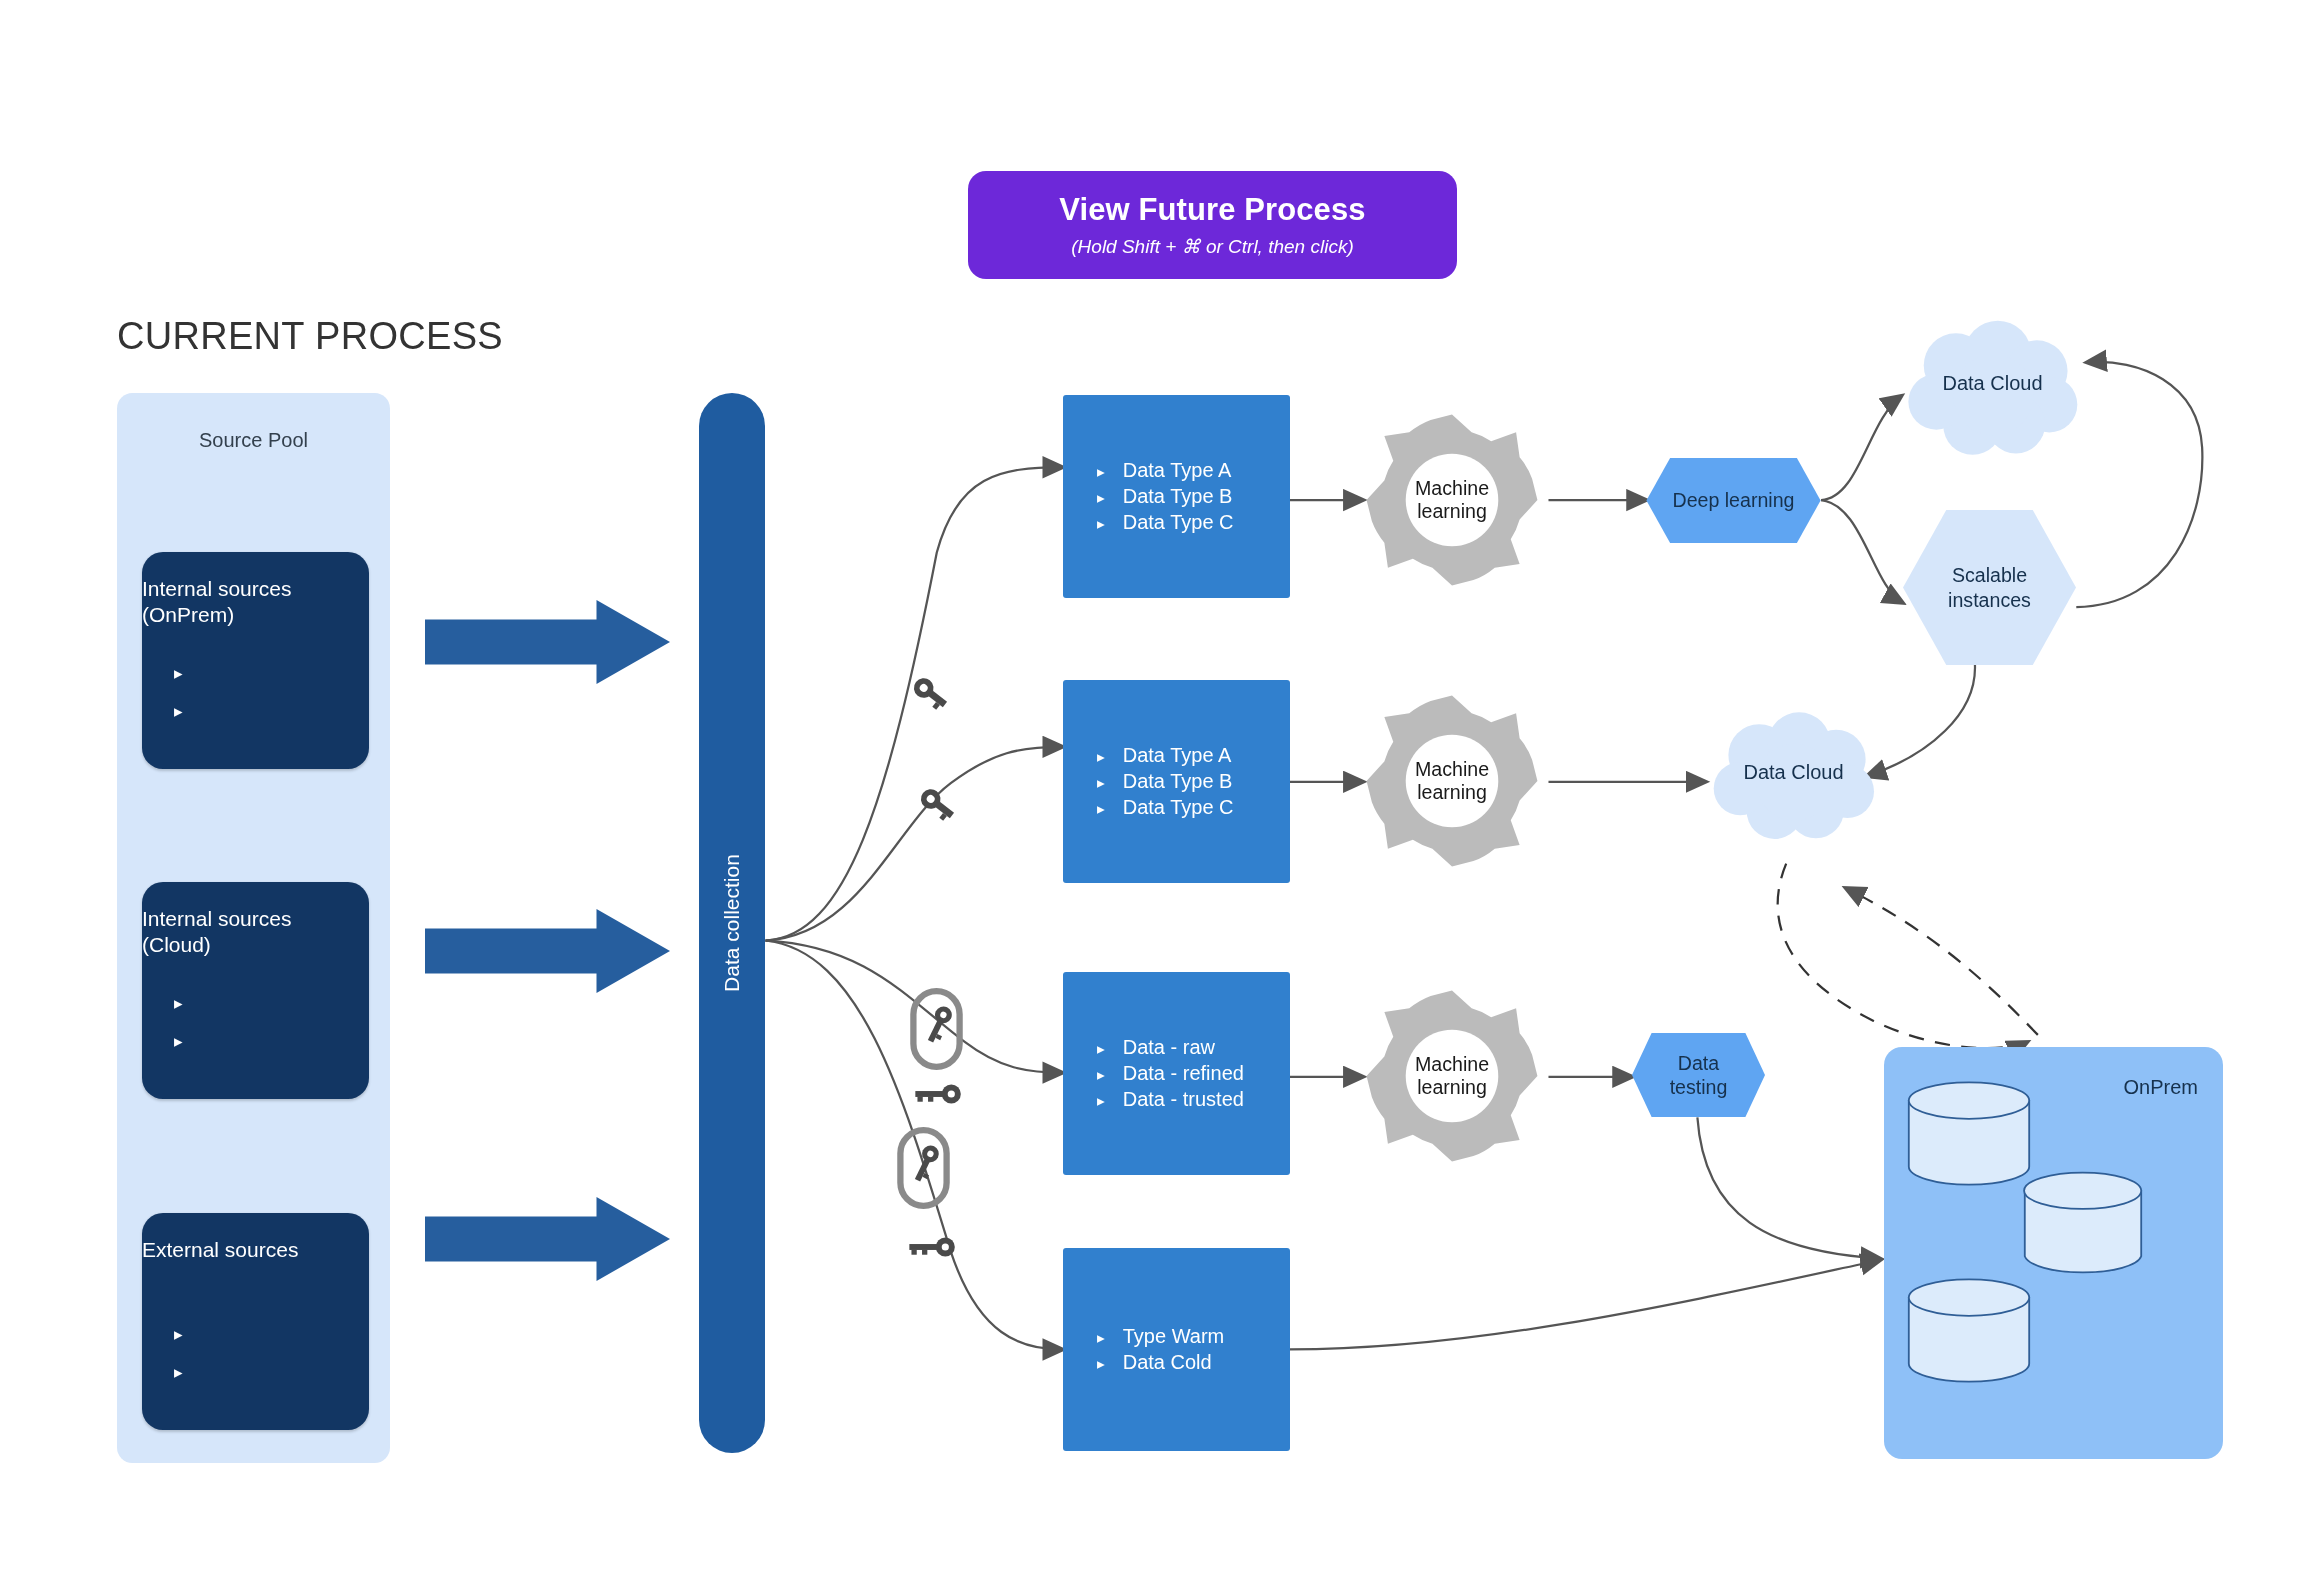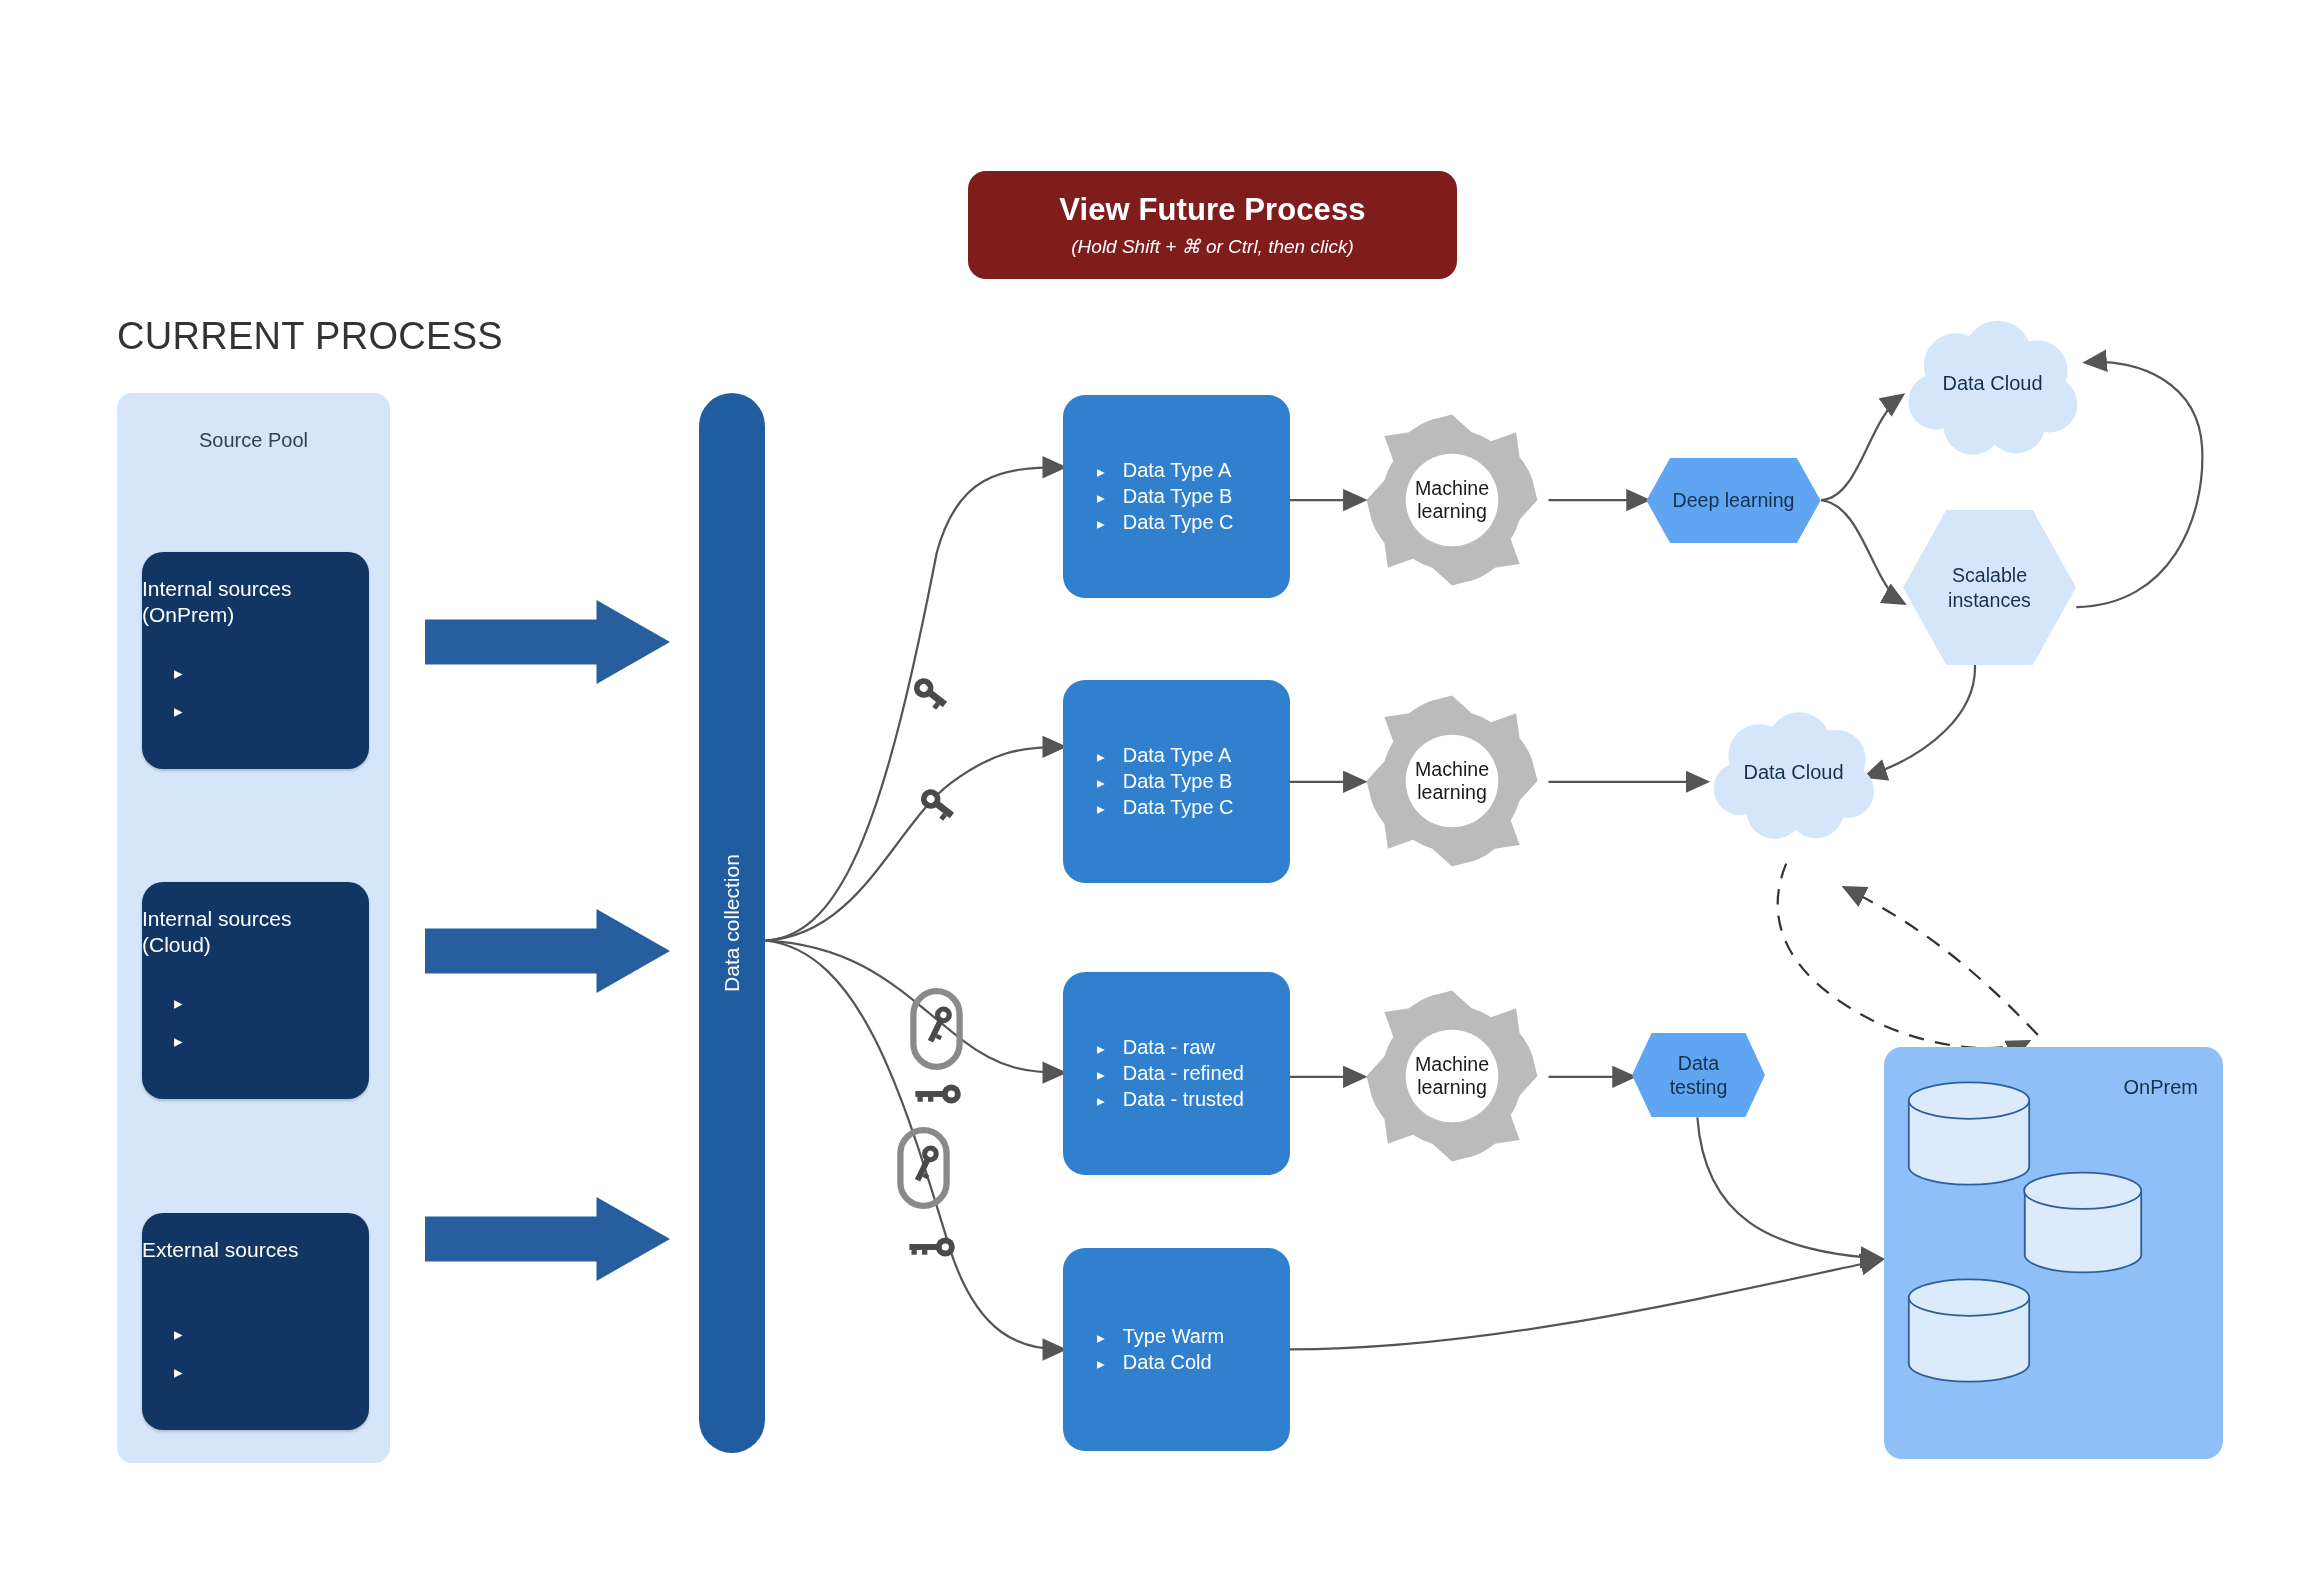--- a/index.html
+++ b/index.html
@@ -4,21 +4,21 @@
 <style>
   html,body{margin:0;padding:0;background:#ffffff;}
   body{width:2307px;height:1593px;position:relative;overflow:hidden;
        font-family:"Liberation Sans", sans-serif;}
   #stage{position:absolute;left:0;top:0;width:2307px;height:1593px;}
 
   .abs{position:absolute;}
 
   
   #cta{left:968px;top:171px;width:489px;height:108px;border-radius:18px;
-       background:#7f1d1d;display:flex;flex-direction:column;align-items:center;
+       background:#6d28d9;display:flex;flex-direction:column;align-items:center;
        justify-content:center;cursor:pointer;}
   #cta .cta-title{color:#ffffff;font-size:31px;font-weight:bold;letter-spacing:0.1px;}
   #cta .cta-sub{color:#ffffff;font-size:19px;font-style:italic;margin-top:7px;}
 
   
   #heading{left:117px;top:315px;font-size:38px;color:#333333;letter-spacing:0.3px;
            white-space:nowrap;}
 
   
   #pool{left:117px;top:393px;width:273px;height:1070px;background:#D6E6FA;
@@ -36,21 +36,21 @@
   
   .bigarrow{width:245px;height:84px;}
 
   
   #dcbar{left:699px;top:393px;width:66px;height:1060px;background:#1F5CA0;
          border-radius:34px;}
   #dclabel{left:732px;top:923px;transform:translate(-50%,-50%) rotate(-90deg);
            transform-origin:center;color:#ffffff;font-size:21px;white-space:nowrap;}
 
   
-  .dbox{width:227px;background:#3180CE;border-radius:22px;}
+  .dbox{width:227px;background:#3180CE;border-radius:3px;}
   .dbox ul{margin:0;padding:0;list-style:none;position:absolute;left:34px;
            top:50%;transform:translateY(-50%);}
   .dbox li{color:#ffffff;font-size:20px;line-height:1.16;white-space:nowrap;
            margin:2.8px 0;}
   .dbox li::before{content:"\25B8";margin-right:18px;font-size:15.4px;
                    vertical-align:0.7px;}
 
   
   .gear{width:178px;height:178px;}
   .gearlabel{position:absolute;left:0;top:0;width:100%;height:100%;

